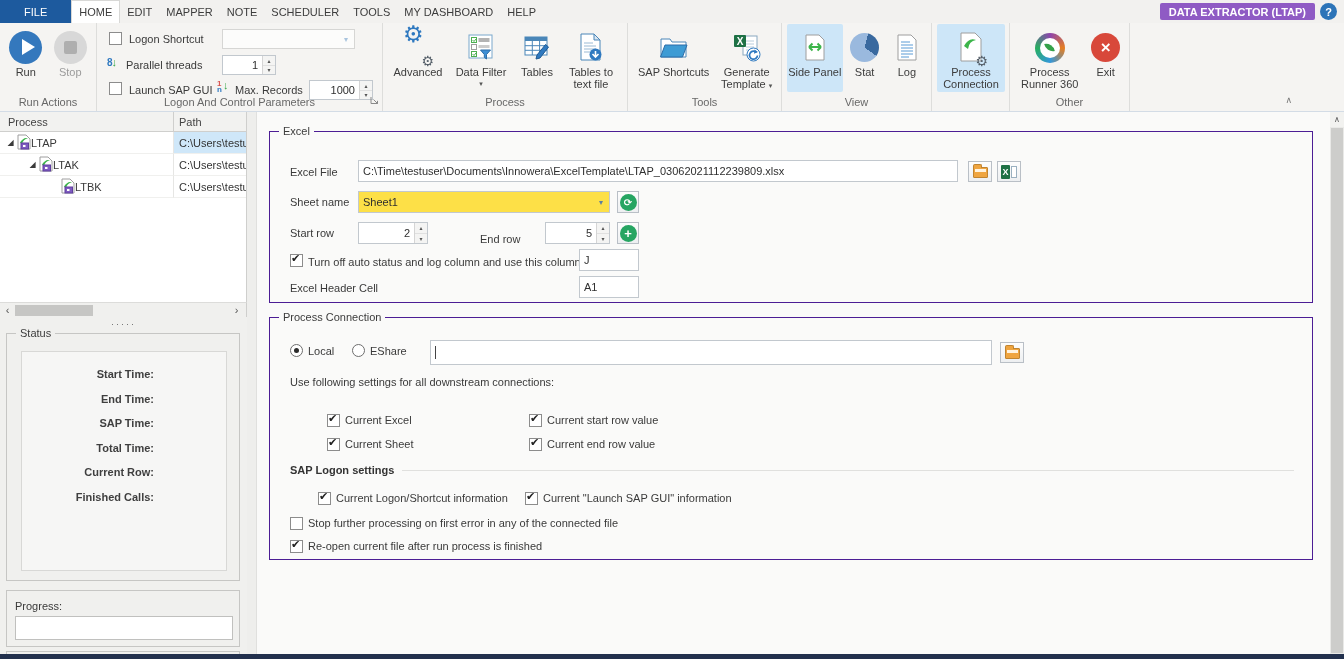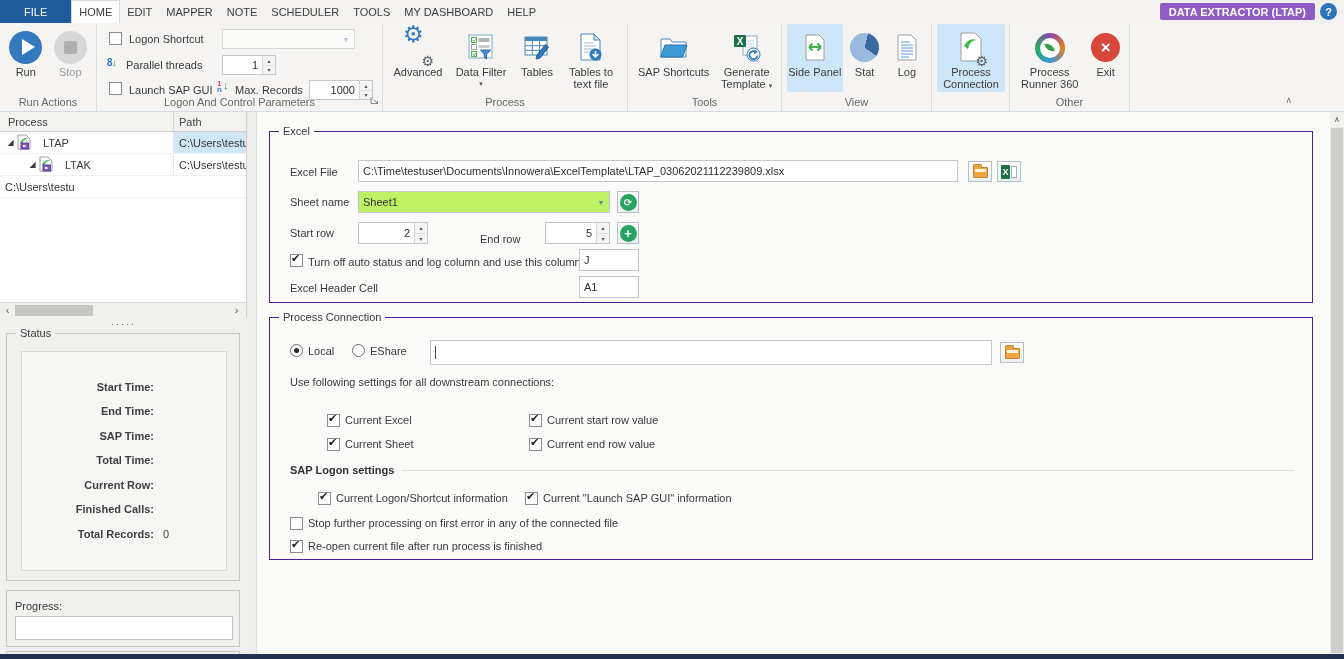--- a/index.html
+++ b/index.html
@@ -57,21 +57,21 @@
 .cb.checked .t{display:block}
 .radio{width:13px;height:13px;border:1px solid #6e6e6e;border-radius:50%;background:#fff;display:inline-block;position:relative;flex:none}
 .radio .d{display:none;position:absolute;left:3px;top:3px;width:5px;height:5px;border-radius:50%;background:#2b2b2b}
 .radio.checked .d{display:block}
 .tbox{background:#fff;border:1px solid #c2c8ce;display:flex;align-items:center;padding:0 4px;color:#2f2f2f;overflow:hidden;white-space:nowrap}
 .spin{display:flex;border:1px solid #c2c8ce;background:#fff}
 .spin .v{flex:1;text-align:right;padding-right:4px;display:flex;align-items:center;justify-content:flex-end;color:#2f2f2f}
 .spin .btns{width:13px;border-left:1px solid #d5d5d5;display:flex;flex-direction:column}
 .spin .btns span{flex:1;display:flex;align-items:center;justify-content:center;font-size:6px;color:#555;background:#f4f4f3}
 .spin .btns span:first-child{border-bottom:1px solid #e0e0e0}
-.combo{display:flex;background:#bef264;border:1px solid #c2c8ce}
+.combo{display:flex;background:#fde047;border:1px solid #c2c8ce}
 .combo .v{flex:1;display:flex;align-items:center;padding-left:4px;color:#2f2f2f}
 .combo .ar{width:16px;display:flex;align-items:center;justify-content:center;color:#5e7f9e;font-size:8px}
 .combo.disabled{background:#fcfcfb;border-color:#d6d6d4}
 .combo.disabled .ar{color:#a9c4de}
 .sqbtn{border:1px solid #b9bfc6;background:linear-gradient(#fdfdfd,#edeff1);display:flex;align-items:center;justify-content:center}
 .folder{width:15px;height:11px;background:#efa540;border:1px solid #c08430;border-radius:1px;position:relative;margin-top:2px}
 .folder::before{content:'';position:absolute;left:-1px;top:-4px;width:7px;height:3px;background:#efa540;border:1px solid #c08430;border-bottom:none;border-radius:2px 2px 0 0}
 .folder::after{content:'';position:absolute;left:1px;top:1px;right:1px;height:3px;background:#fff3df}
 .xlicon{width:16px;height:14px;position:relative}
 .xlicon .g{position:absolute;left:0;top:0;width:9px;height:14px;background:#1e7145;border-radius:1px;color:#fff;font-size:9px;font-weight:bold;display:flex;align-items:center;justify-content:center}
@@ -83,32 +83,32 @@
 .treepanel{position:absolute;left:0;top:112px;width:247px;height:190px;background:#fff;border-right:1px solid #cfcfcd}
 .thead{height:20px;display:flex;background:#f2f2f0;border-bottom:1px solid #cfcfcd;color:#444}
 .thead .c1{width:174px;display:flex;align-items:center;padding-left:8px;border-right:1px solid #cfcfcd}
 .thead .c2{flex:1;display:flex;align-items:center;padding-left:5px}
 .trow{height:22px;display:flex}
 .trow .name{width:174px;display:flex;align-items:center;border-right:1px solid #e6e6e4;border-bottom:1px solid #f0f0ee}
 .trow .path{flex:1;display:flex;align-items:center;padding-left:5px;border-bottom:1px solid #f0f0ee;overflow:hidden;white-space:nowrap;color:#333}
 .trow .path.sel{background:#cfe7f9}
 .exp{font-size:8px;color:#3a3a3a;width:11px;text-align:center;flex:none}
 .sp10{width:11px;flex:none}
-.tname{margin-left:12px}
+.tname{margin-left:0}
 .hscroll{position:absolute;left:0;top:302px;width:247px;height:15px;background:#f0f0ee;border-top:1px solid #dcdcda;border-right:1px solid #cfcfcd;display:flex;align-items:center}
 .hscroll .ab{width:15px;text-align:center;color:#555;font-size:11px;line-height:13px}
 .hscroll .thumb{position:absolute;left:15px;top:2px;width:78px;height:11px;background:#c6c6c4}
 .hscroll .rb{position:absolute;right:2px}
 .splitdots{position:absolute;left:0;top:317px;width:247px;height:14px;text-align:center;color:#666;font-size:9px;letter-spacing:2px;line-height:14px}
 .vhandle{position:absolute;left:243px;top:371px;color:#888;font-size:12px;line-height:7px}
 
 .gbox{position:absolute;border:1px solid #c6c6c4}
 .gbox>.cap{position:absolute;top:-7px;left:9px;background:#f0f0ee;padding:0 4px;color:#3c3c3c}
 .statusinner{position:absolute;left:14px;top:17px;width:206px;height:220px;border:1px solid #d8d8d6;background:#f6f6f5;padding-top:16px}
-.srow{height:24.5px;display:flex;align-items:flex-end}
+.srow{height:24.5px;display:flex;align-items:flex-start}
 .srow .sl{width:132px;text-align:right;font-weight:bold;color:#3f3f3f}
 .srow .sv{margin-left:9px;color:#3f3f3f}
 .plabel{position:absolute;left:8px;top:9px}
 .pbar{position:absolute;left:8px;top:25px;width:218px;height:24px;background:#fff;border:1px solid #c0c0be}
 .stubbox{position:absolute;left:6px;top:651px;width:234px;height:4px;border:1px solid #c6c6c4;border-bottom:none}
 
 
 .vsplit{position:absolute;left:247px;top:112px;width:9px;height:542px;background:#eeeeec}
 .main{position:absolute;left:256px;top:112px;width:1074px;height:542px;background:#fafaf9;border-left:1px solid #e0e0de}
 .fset{position:absolute;border:1px solid #4c1d95}
@@ -389,20 +389,32 @@
             <path d="M4 8.5 q4 -6 8 -4 q-5 .5 -6 6z" fill="#3cb54a"></path>
             <rect x="5" y="9" width="7.5" height="6" fill="#7f5bc0" stroke="#5f3f9e"></rect>
             <rect x="7" y="11" width="2.5" height="2" fill="#fff"></rect>
           </svg>
       </span>
       <span class="tname">LTAK</span>
     </div>
     <div class="path">C:\Users\testu</div>
   </div>
   <div class="trow">
+    <div class="name" style="padding-left:49px">
+      <span class="sp10"></span>
+      <span>
+        <svg width="15" height="16" viewBox="0 0 15 16">
+            <path d="M2 1 h8 l4 4 v10 h-12z" fill="#fff" stroke="#9e9e9e"></path>
+            <path d="M4 8.5 q4 -6 8 -4 q-5 .5 -6 6z" fill="#3cb54a"></path>
+            <rect x="5" y="9" width="7.5" height="6" fill="#7f5bc0" stroke="#5f3f9e"></rect>
+            <rect x="7" y="11" width="2.5" height="2" fill="#fff"></rect>
+          </svg>
+      </span>
+      <span class="tname">LTBK</span>
+    </div>
     <div class="path">C:\Users\testu</div>
   </div>
 </div>
 
 <div class="hscroll">
   <span class="ab">‹</span>
   <span class="thumb"></span>
   <span class="ab rb" style="position:absolute">›</span>
 </div>
 <div class="splitdots">·····</div>
@@ -428,24 +440,20 @@
         <span class="sv"></span>
       </div>
     <div class="srow">
         <span class="sl">Current Row:</span>
         <span class="sv"></span>
       </div>
     <div class="srow">
         <span class="sl">Finished Calls:</span>
         <span class="sv"></span>
       </div>
-    <div class="srow">
-        <span class="sl">Total Records:</span>
-        <span class="sv">0</span>
-      </div>
   </div>
 </div>
 
 <div class="gbox" style="left:6px;top:590px;width:234px;height:57px">
   <span class="plabel">Progress:</span>
   <div class="pbar"><span></span></div>
 </div>
 <div class="stubbox"></div>
 
 <div class="vsplit"></div>

